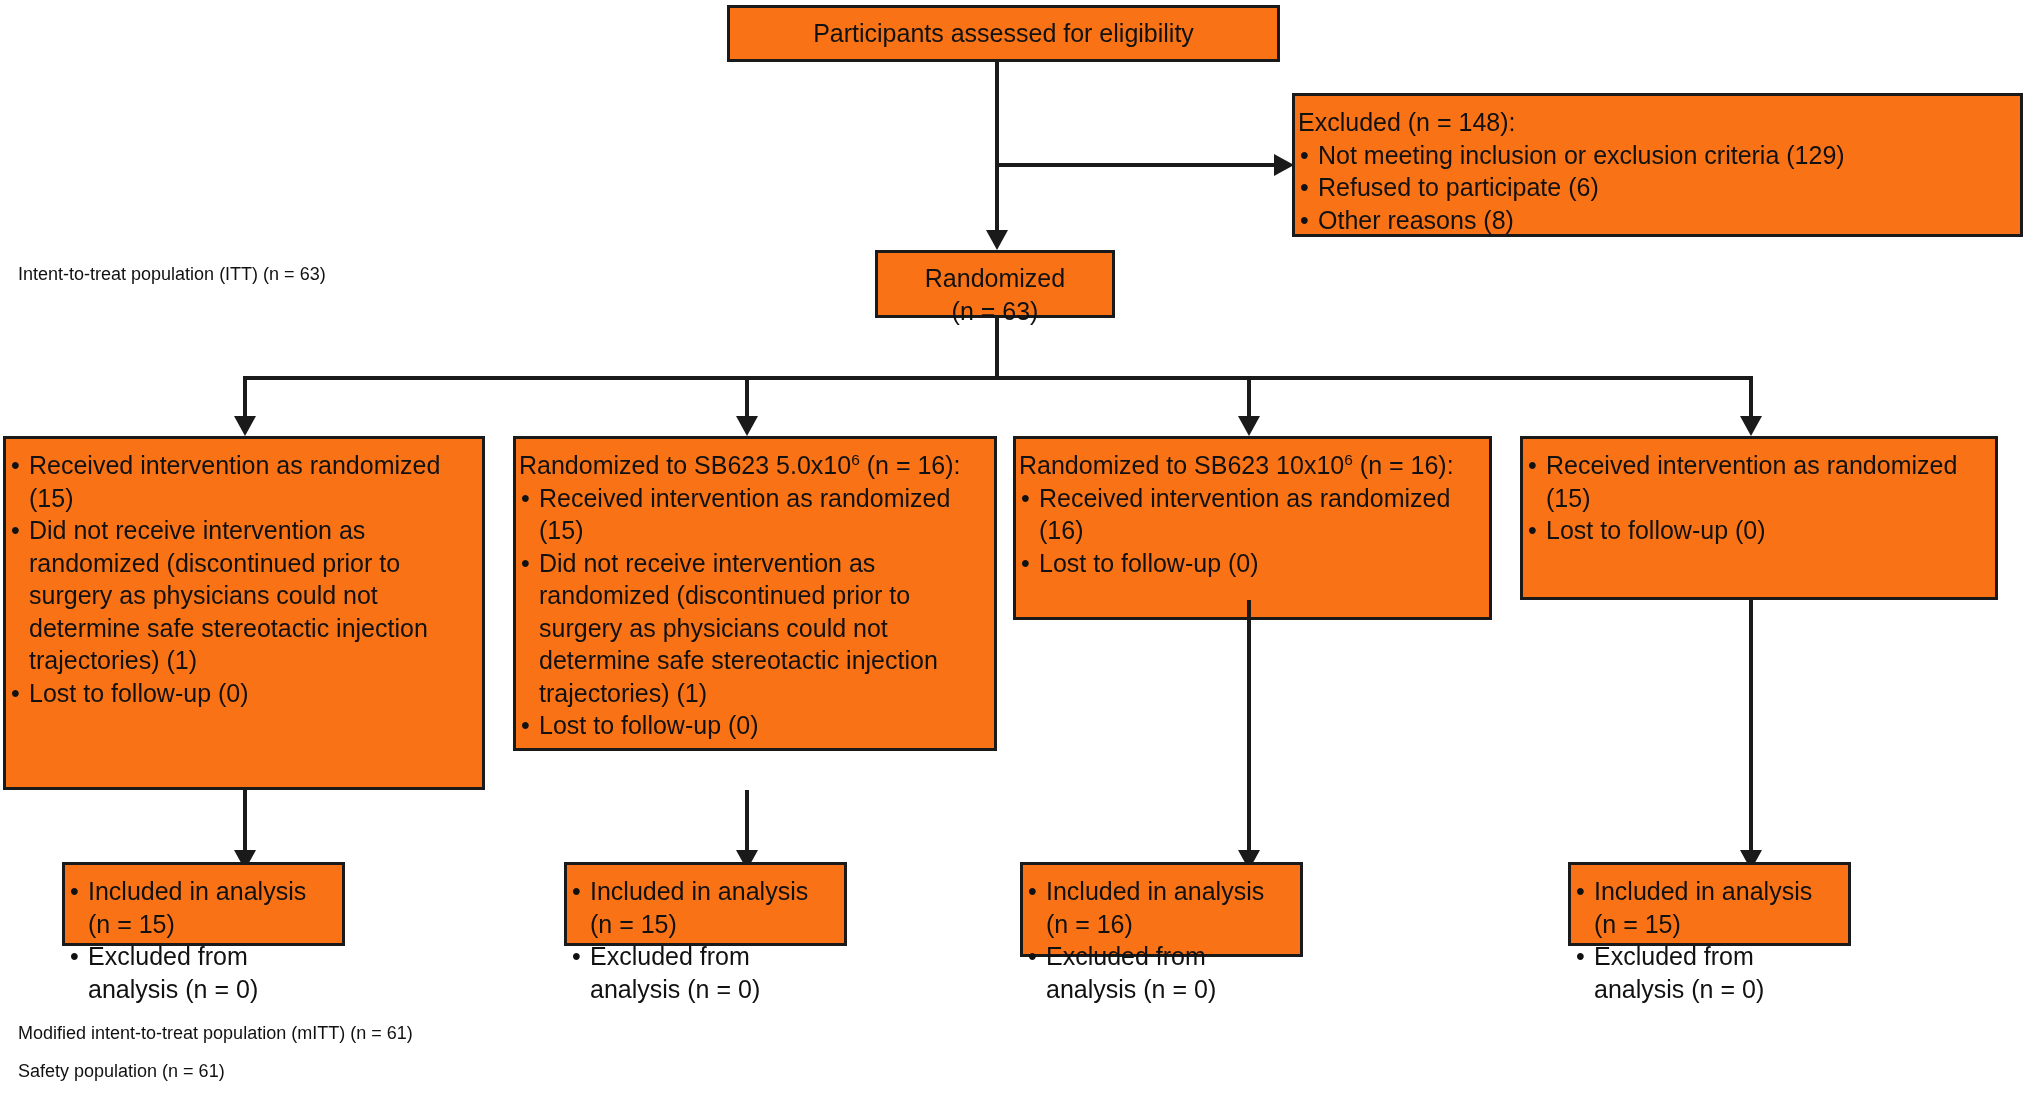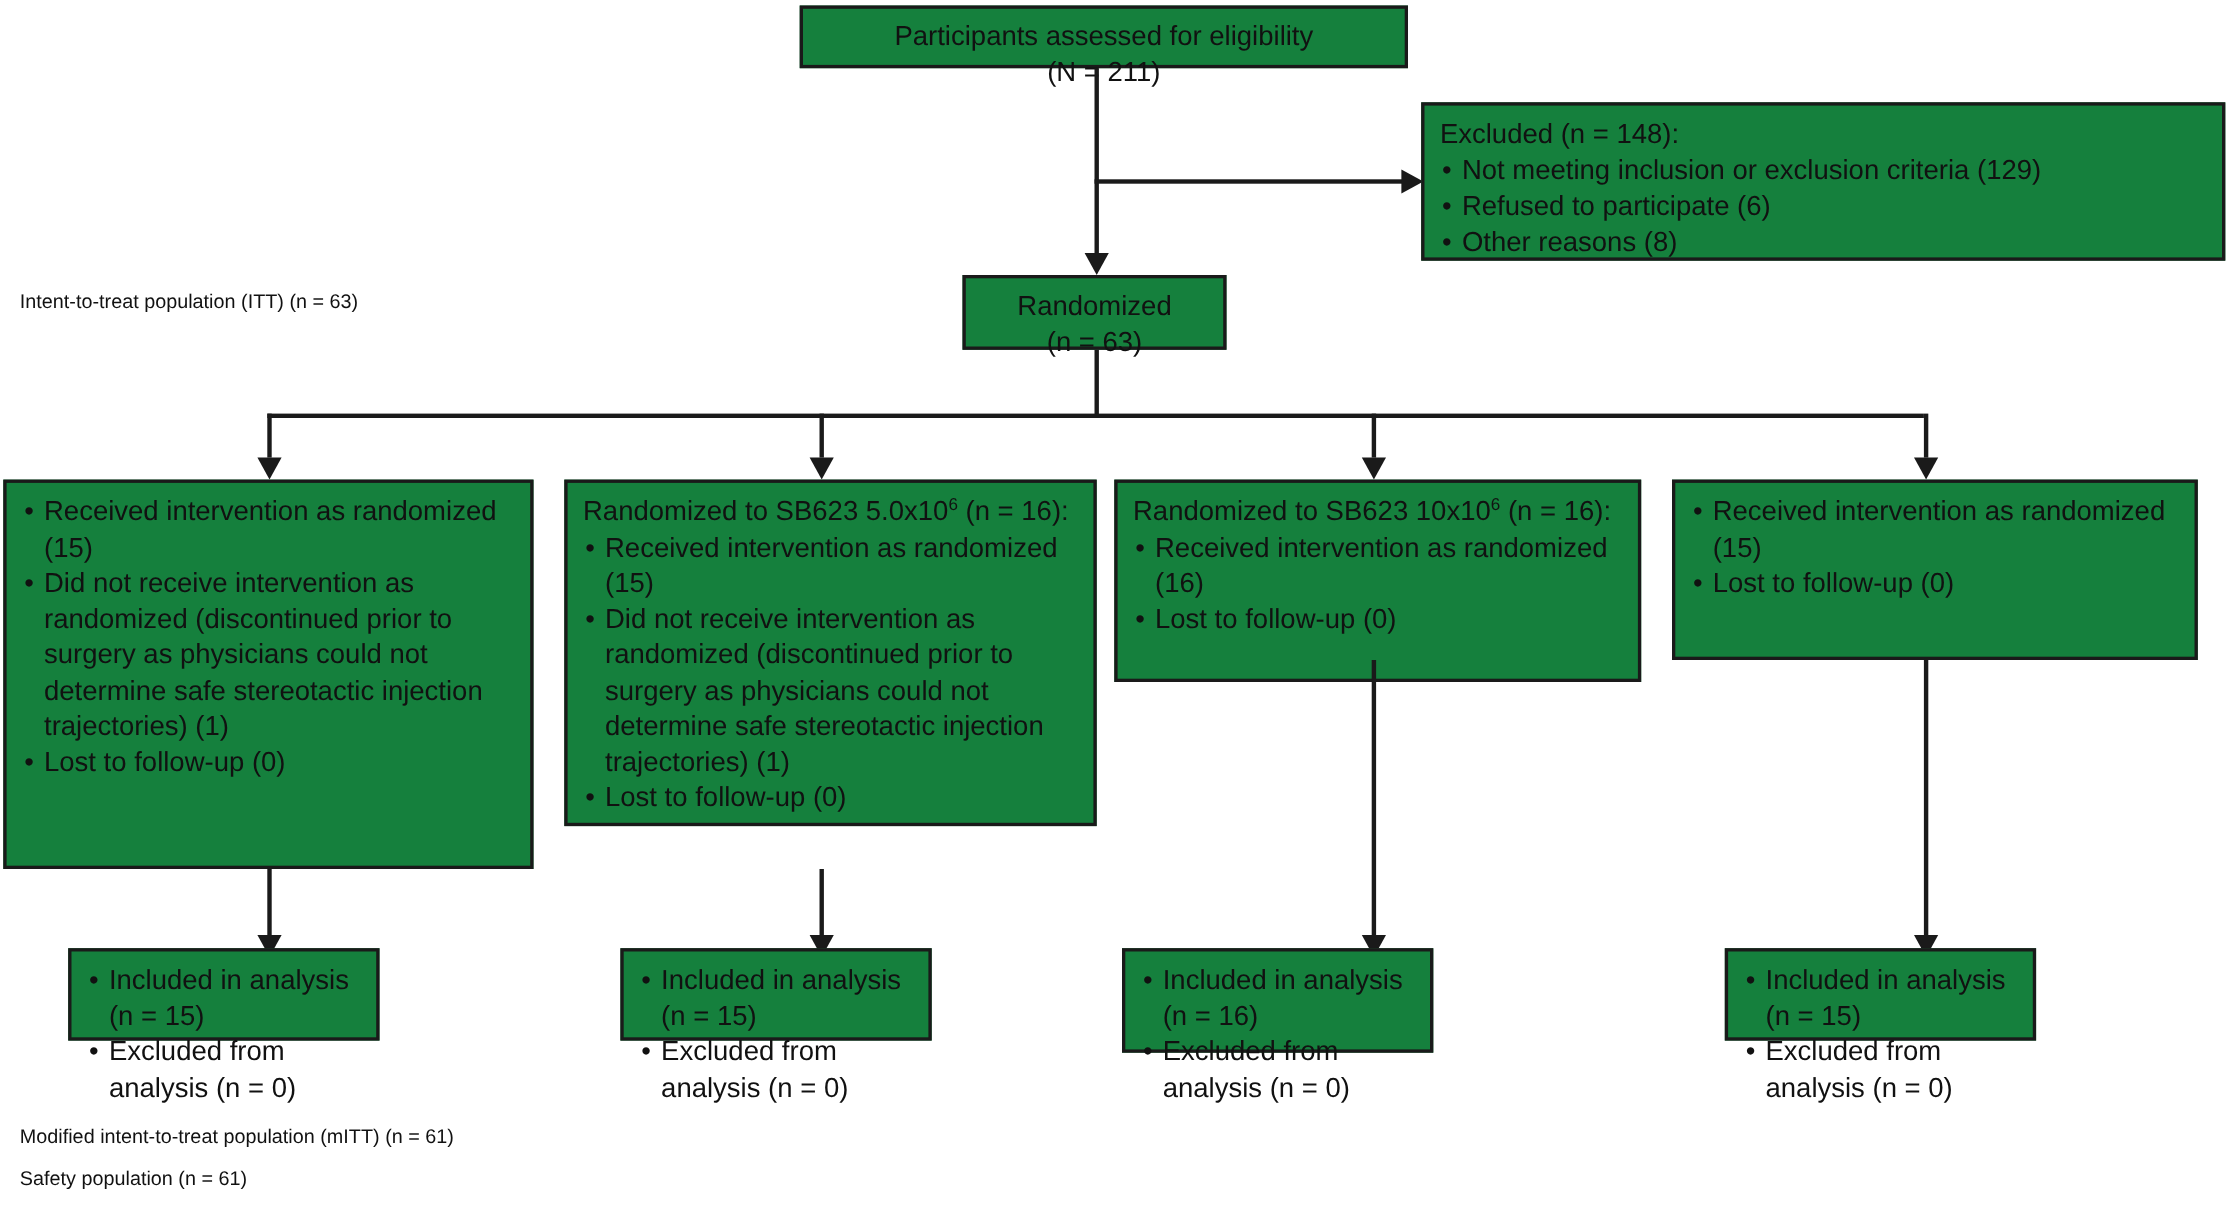--- a/index.html
+++ b/index.html
@@ -15,27 +15,27 @@
     position: relative;
     width: 2027px;
     height: 1099px;
     background: #ffffff;
     overflow: hidden;
   }
   .box {
     position: absolute;
     box-sizing: border-box;
     border: 3px solid #1a1a1a;
-    background: #15803d;
+    background: #f97316;
     font-size: 25px;
     line-height: 1.30;
     color: #111111;
   }
   .box .inner {
-    padding: 10px 12px 8px 14px;
+    padding: 10px 12px 8px 3px;
   }
   .center {
     text-align: center;
   }
   .center .inner {
     padding: 9px 10px;
   }
   .hdr {
     display: block;
     white-space: nowrap;
@@ -97,21 +97,20 @@
   }
 </style>
 </head>
 <body>
 
 <div id="canvas">
 
   <div class="box center" style="left:727px; top:5px; width:553px; height:57px;">
     <div class="inner">
       <div>Participants assessed for eligibility</div>
-      <div>(N = 211)</div>
     </div>
   </div>
 
   <div class="vline" style="left:995px; top:62px; height:168px;"></div>
   <div class="arrow-down" style="left:986px; top:230px;"></div>
 
   <div class="hline" style="left:995px; top:163px; width:286px;"></div>
   <div class="arrow-right" style="left:1274px; top:154px;"></div>
 
   <div class="box" style="left:1292px; top:93px; width:731px; height:144px;">

